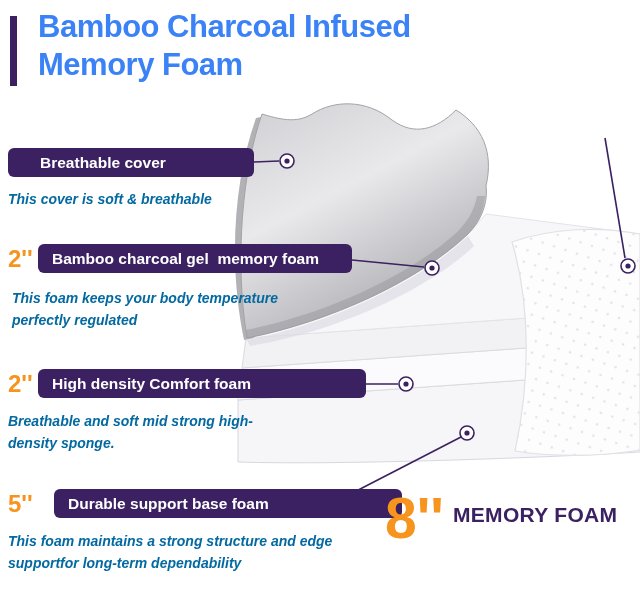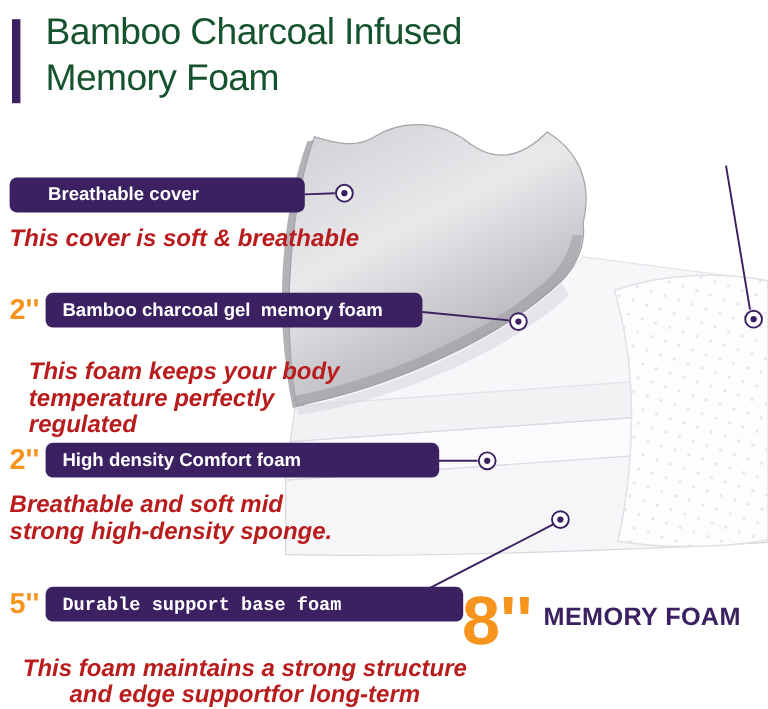--- a/index.html
+++ b/index.html
@@ -1,24 +1,24 @@
 <!DOCTYPE html>
 <html><head>
 <meta charset="utf-8">
 <style>
   html,body{margin:0;padding:0;background:#ffffff;}
   body{font-family:"Liberation Sans",sans-serif;}
   .canvas{position:relative;width:640px;height:591px;background:#ffffff;overflow:hidden;}
   .illus{position:absolute;left:0;top:0;z-index:1;}
   .hdr-accent{position:absolute;left:10px;top:16px;width:7px;height:70px;background:#3b2161;z-index:2;}
-  .title{position:absolute;left:38px;top:8px;z-index:2;color:#14532d;font-weight:normal;font-size:31px;line-height:38px;letter-spacing:-0.5px;}
+  .title{position:absolute;left:38px;top:8px;z-index:2;color:#3b82f6;font-weight:bold;font-size:31px;line-height:38px;letter-spacing:-0.5px;}
   .bar{position:absolute;z-index:3;background:#3b2161;color:#ffffff;font-weight:bold;font-size:15.5px;height:29px;display:flex;align-items:center;padding-left:14px;border-radius:6px;box-sizing:border-box;}
   .bar span{white-space:pre;}
   .size-num{position:absolute;z-index:3;color:#f7941e;font-size:24px;font-weight:bold;line-height:29px;white-space:pre;}
-  .desc{position:absolute;z-index:3;color:#b91c1c;font-weight:bold;font-style:italic;font-size:20px;line-height:22px;}
+  .desc{position:absolute;z-index:3;color:#0369a1;font-weight:bold;font-style:italic;font-size:14px;line-height:22px;}
   .footer-size{position:absolute;left:385px;top:488px;z-index:3;color:#f7941e;font-size:57px;font-weight:bold;line-height:60px;}
   .footer-text{position:absolute;left:453px;top:502px;z-index:3;color:#3b2161;font-weight:bold;font-size:21px;line-height:26px;letter-spacing:0.3px;}
 </style>
 </head>
 <body>
 
 <div class="canvas">
 
   <svg class="illus" width="640" height="591" viewBox="0 0 640 591">
     <defs>
@@ -85,32 +85,32 @@
 
   <div class="bar" style="left:8px;top:148px;width:246px;padding-left:32px;">
     <span>Breathable cover</span>
   </div>
   <div class="desc" style="left:8px;top:188px;">This cover is soft &amp; breathable</div>
 
   <div class="size-num" style="left:8px;top:244px;">2''</div>
   <div class="bar" style="left:38px;top:244px;width:314px;">
     <span>Bamboo charcoal gel  memory foam</span>
   </div>
-  <div class="desc" style="left:24px;top:287px;width:290px;margin-top:12px;">This foam keeps your body temperature perfectly regulated</div>
+  <div class="desc" style="left:12px;top:287px;width:290px;">This foam keeps your body temperature perfectly regulated</div>
 
   <div class="size-num" style="left:8px;top:369px;">2''</div>
   <div class="bar" style="left:38px;top:369px;width:328px;">
     <span>High density Comfort foam</span>
   </div>
   <div class="desc" style="left:8px;top:410px;width:270px;">Breathable and soft mid strong high-density sponge.</div>
 
   <div class="size-num" style="left:8px;top:489px;">5''</div>
-  <div class="bar" style="left:38px;top:489px;width:348px;font-family:Liberation Mono, monospace;">
+  <div class="bar" style="left:54px;top:489px;width:348px;">
     <span>Durable support base foam</span>
   </div>
-  <div class="desc" style="left:8px;top:546px;width:392px;text-align:center;">This foam maintains a strong structure and edge supportfor long-term dependability</div>
+  <div class="desc" style="left:8px;top:530px;width:392px;">This foam maintains a strong structure and edge supportfor long-term dependability</div>
 
   <div class="footer-size">8''</div>
   <div class="footer-text">
     <div>MEMORY FOAM</div>
   </div>
 
 </div>
 
 </body></html>

